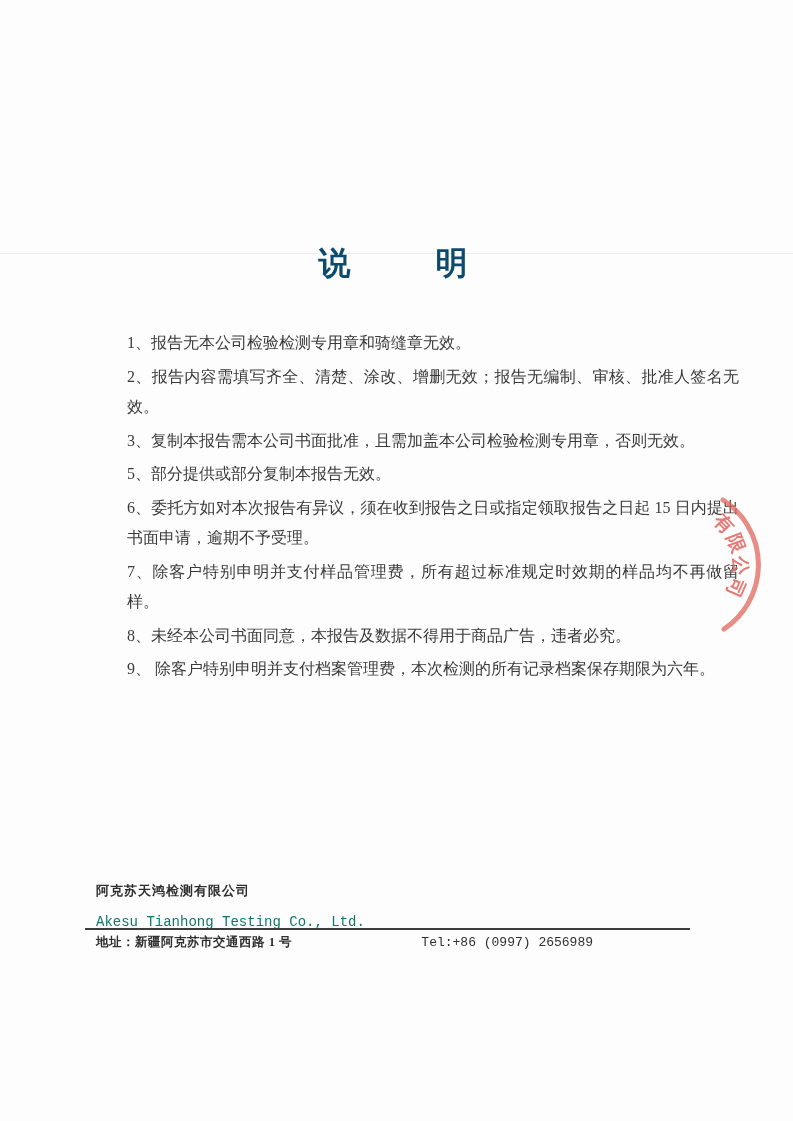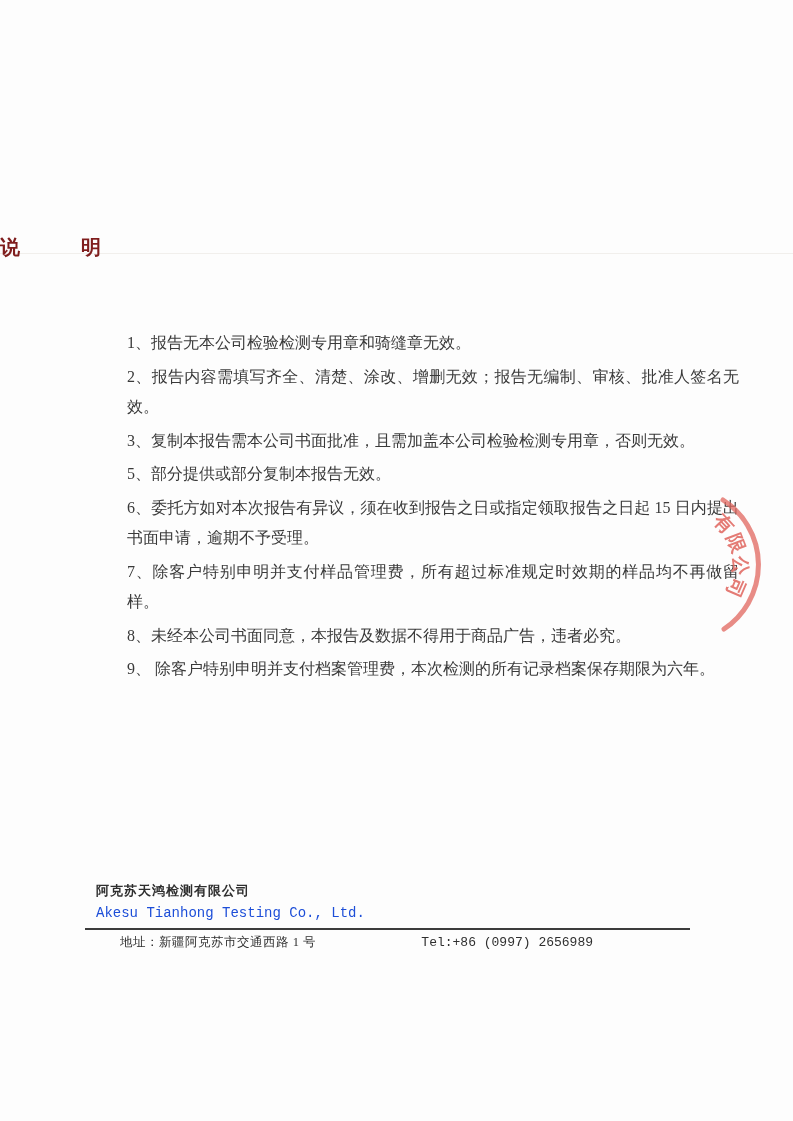--- a/index.html
+++ b/index.html
@@ -16,24 +16,24 @@
   .scan-line {
     position: absolute;
     left: 0; top: 253px;
     width: 100%; height: 1px;
     background: #f1efec;
   }
   .doc-title {
     position: absolute;
     top: 221px; left: 0;
     width: 100%;
-    text-align: left;
-    font-size: 20px;
+    text-align: center;
+    font-size: 32px;
     letter-spacing: 7px;
-    color: #7f1d1d;
+    color: #0c4a6e;
     white-space: pre;
   }
   .notes {
     position: absolute;
     top: 328px; left: 90px;
     width: 612px;
     font-size: 16px;
     line-height: 30.5px;
     color: #3a3a3a;
     text-align: justify;
@@ -57,43 +57,42 @@
     color: #2e2e2e;
   }
   .company-cn {
     font-size: 13px;
     font-weight: bold;
     letter-spacing: 1px;
   }
   .company-en {
     font-family: "Liberation Mono", "DejaVu Sans Mono", monospace;
     font-size: 14px;
-    margin-top: 5px;
-    color: #1d4ed8;
+    margin-top: 14px;
+    color: #0f766e;
   }
   .footer-divider {
     position: absolute;
     left: 85px; top: 928px;
     width: 605px; height: 2px;
     background: #3c3c3c;
   }
   .footer-contact {
     position: absolute;
     left: 96px; top: 934px;
     width: 594px;
     display: flex;
     justify-content: space-between;
     align-items: baseline;
   }
   .footer-address {
     font-size: 12.5px;
-    font-weight: normal;
+    font-weight: bold;
     color: #2f2f2f;
     letter-spacing: 0.5px;
-    margin-left: 24px;
   }
   .footer-tel {
     font-family: "Liberation Mono", "DejaVu Sans Mono", monospace;
     font-size: 13px;
     color: #2f2f2f;
     margin-right: 97px;
   }
 </style>
 </head>
 <body>

